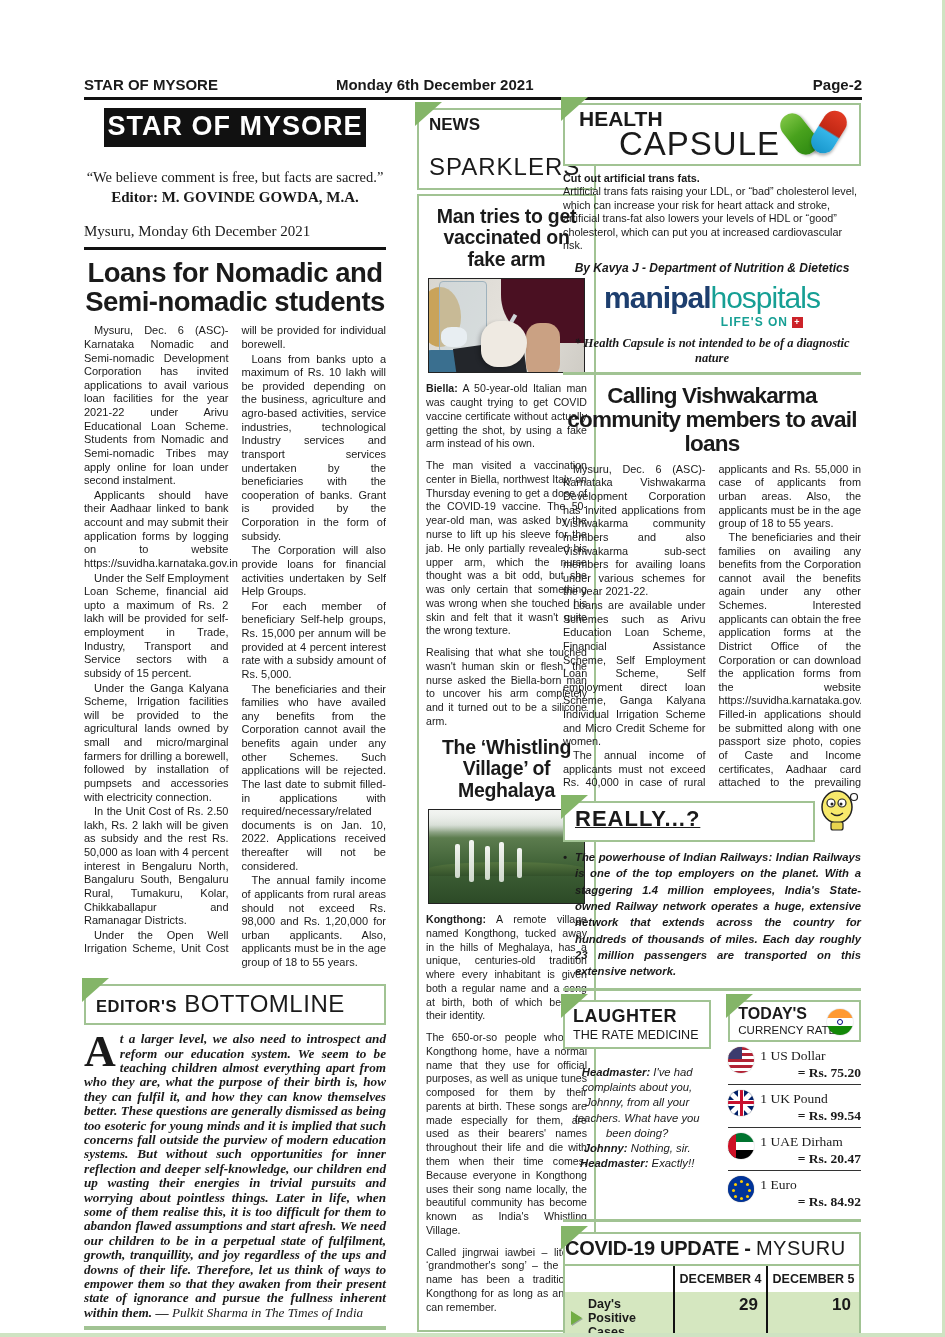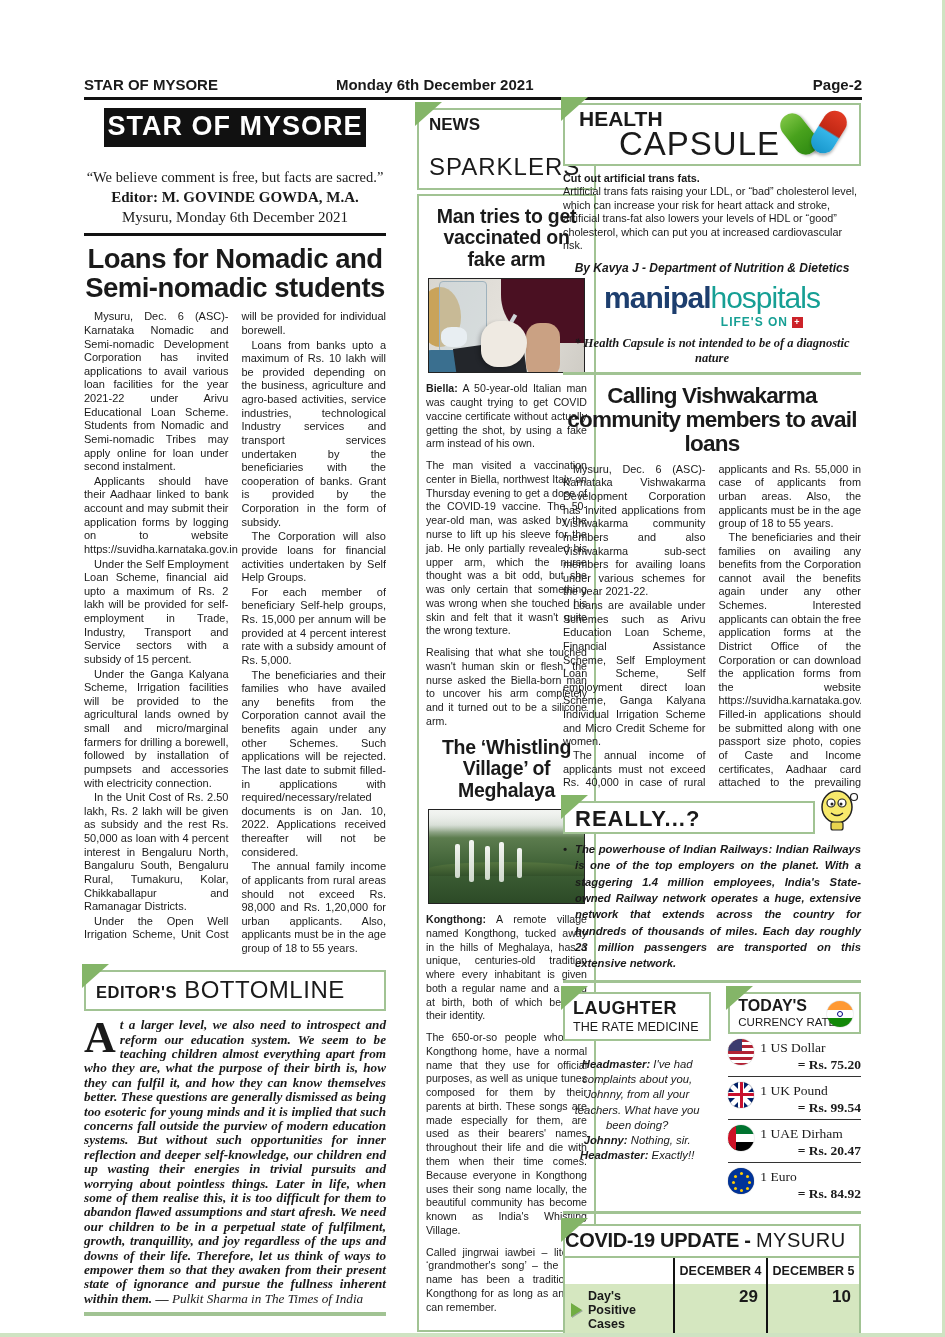--- a/index.html
+++ b/index.html
@@ -15,21 +15,21 @@
   
   .colL{position:absolute;left:84px;top:108px;width:302px;}
   .colM{position:absolute;left:417px;top:108px;width:179px;}
   .colR{position:absolute;left:563px;top:103px;width:298px;}
   
   .mast-box{background:#111;color:#fff;margin:0 20px;padding:3px 0 5px;text-align:center;
             font-weight:bold;font-size:27px;letter-spacing:1px;
             font-family:"Liberation Sans",sans-serif;transform-origin:center;}
   .mast-quote{font-family:"Liberation Serif",serif;font-size:14.5px;text-align:center;margin-top:22px;}
   .mast-ed{font-family:"Liberation Serif",serif;font-weight:bold;font-size:15px;text-align:center;margin-top:3px;}
-  .mast-date{font-family:"Liberation Serif",serif;font-size:15px;text-align:center;margin-top:3px;}
+  .mast-date{font-family:"Liberation Serif",serif;font-size:15px;text-align:left;margin-top:17px;}
   .mast-rule{height:3px;background:#111;margin-top:7px;}
   
   .lead-h{font-size:27.5px;font-weight:bold;text-align:center;line-height:1.06;margin:8px 0 8px;letter-spacing:-0.5px;}
   .art2{column-count:2;column-gap:13px;text-align:justify;font-size:11px;line-height:1.24;height:652px;overflow:hidden;}
   .art2 p{margin:0 0 1px;text-indent:10px;}
   
   .gbox{border:2.5px solid #a1c393;position:relative;background:#fff;}
   .fold::before{content:"";position:absolute;top:-8px;left:-4px;width:0;height:0;
                 border-top:24px solid #84b568;border-right:27px solid transparent;}
   .grule{height:3px;background:#a1c393;}
@@ -87,21 +87,21 @@
   .mlogo .m2{color:#169f94;font-size:30px;letter-spacing:-1px;}
   .mlogo .tag{display:block;color:#169f94;font-weight:bold;font-size:12px;letter-spacing:1px;margin:3px 58px 0 0;text-align:right;}
   .mlogo .cross{display:inline-block;width:11px;height:11px;background:#cc2229;color:#fff;font-size:9px;line-height:11px;text-align:center;font-weight:bold;margin-left:4px;vertical-align:middle;}
   .hc-disc{font-family:"Liberation Serif",serif;font-weight:bold;font-style:italic;font-size:12.5px;text-align:center;margin-top:8px;}
   
   .vish-h{font-size:22.5px;font-weight:bold;text-align:center;line-height:1.06;letter-spacing:-0.8px;margin:9px 0 7px;}
   .vart{column-count:2;column-gap:13px;text-align:justify;font-size:10.9px;line-height:1.25;height:328px;overflow:hidden;}
   .vart p{margin:0;text-indent:10px;}
   
   .really-wrap{position:relative;margin-top:10px;}
-  .really-head{width:252px;padding:3px 10px 0;box-sizing:border-box;}
+  .really-head{width:252px;padding:3px 10px 8px;box-sizing:border-box;text-decoration:underline;}
   .really-head .t{font-weight:bold;font-size:22px;letter-spacing:1px;}
   .bulb{position:absolute;right:2px;top:-12px;width:44px;height:46px;}
   .really-txt{font-style:italic;font-weight:bold;font-size:11.3px;line-height:1.45;text-align:justify;margin:7px 0 8px;display:flex;}
   .really-txt .bullet{flex:0 0 12px;}
   
   .lc-row{display:flex;gap:17px;margin-top:9px;}
   .laugh{width:152px;}
   .laugh-head{padding:4px 8px 5px;}
   .laugh-head .b{font-weight:bold;font-size:18px;display:block;letter-spacing:.5px;}
   .laugh-head .l{font-size:12.5px;display:block;margin-top:1px;}

